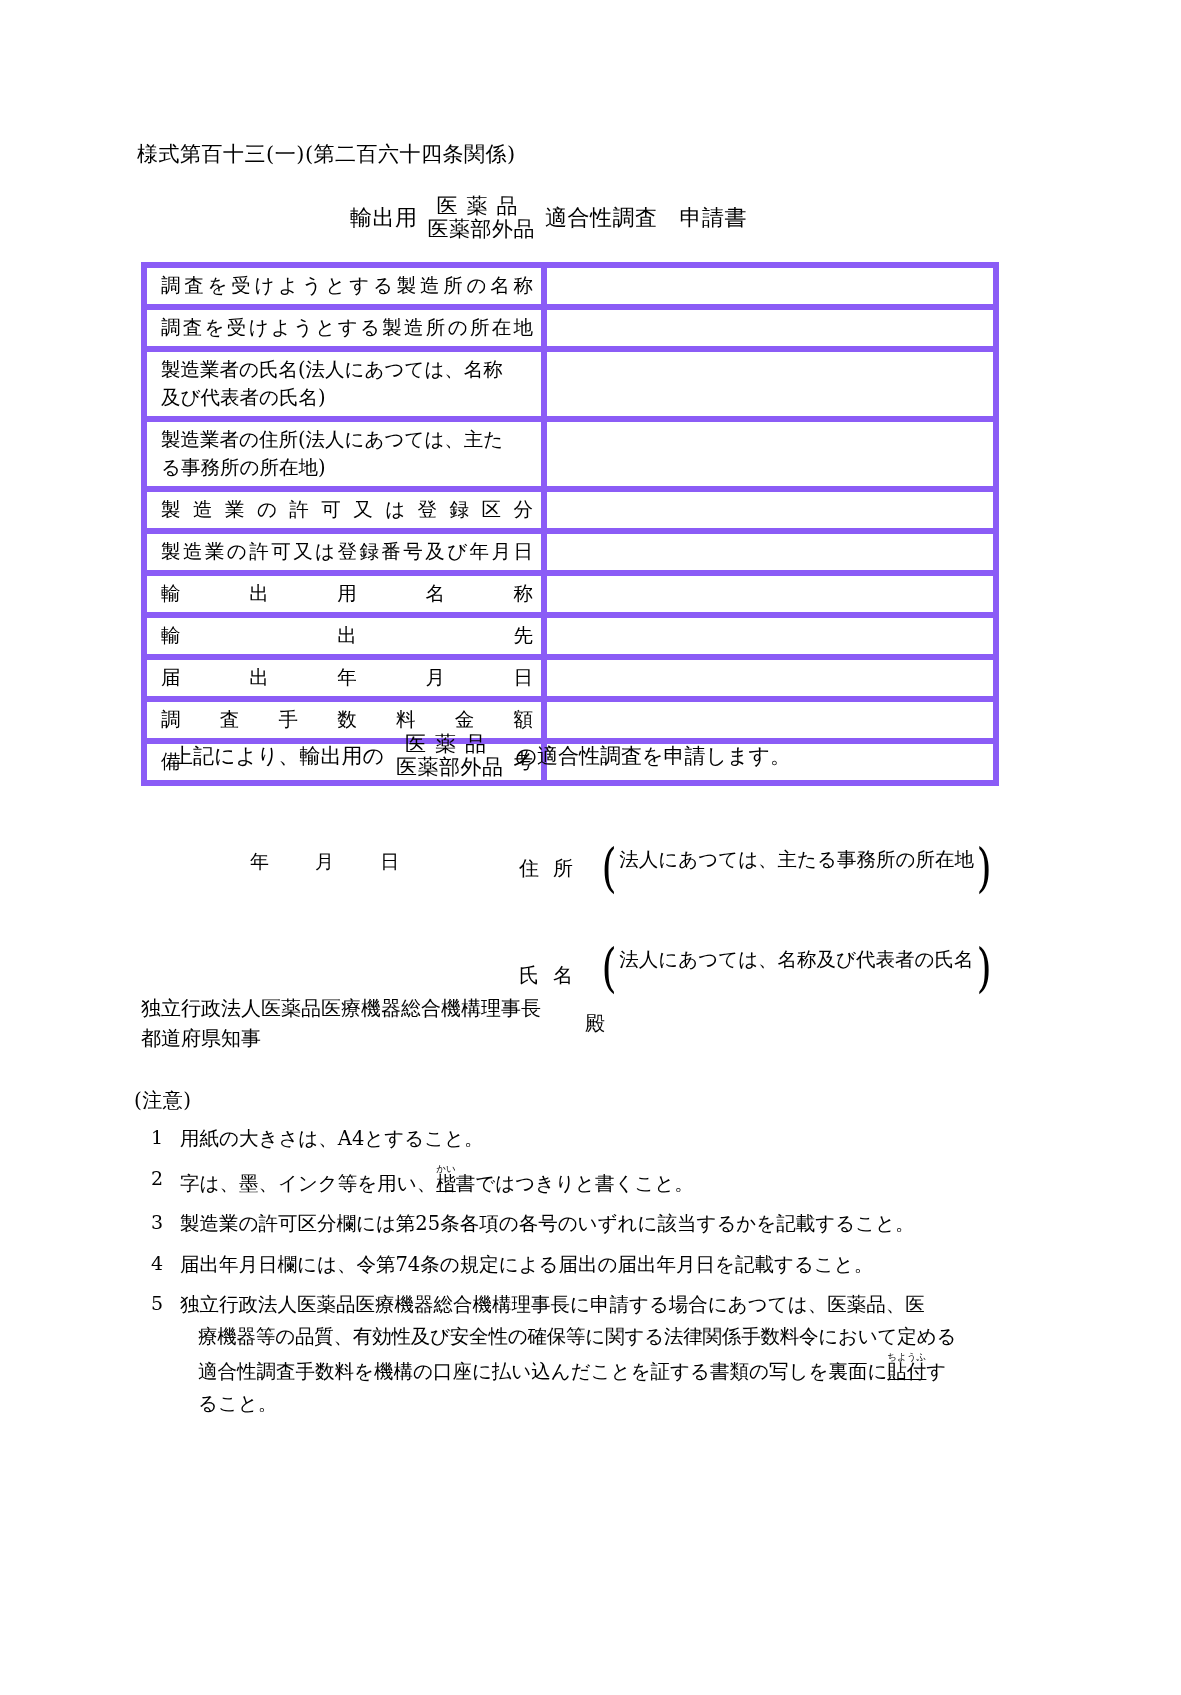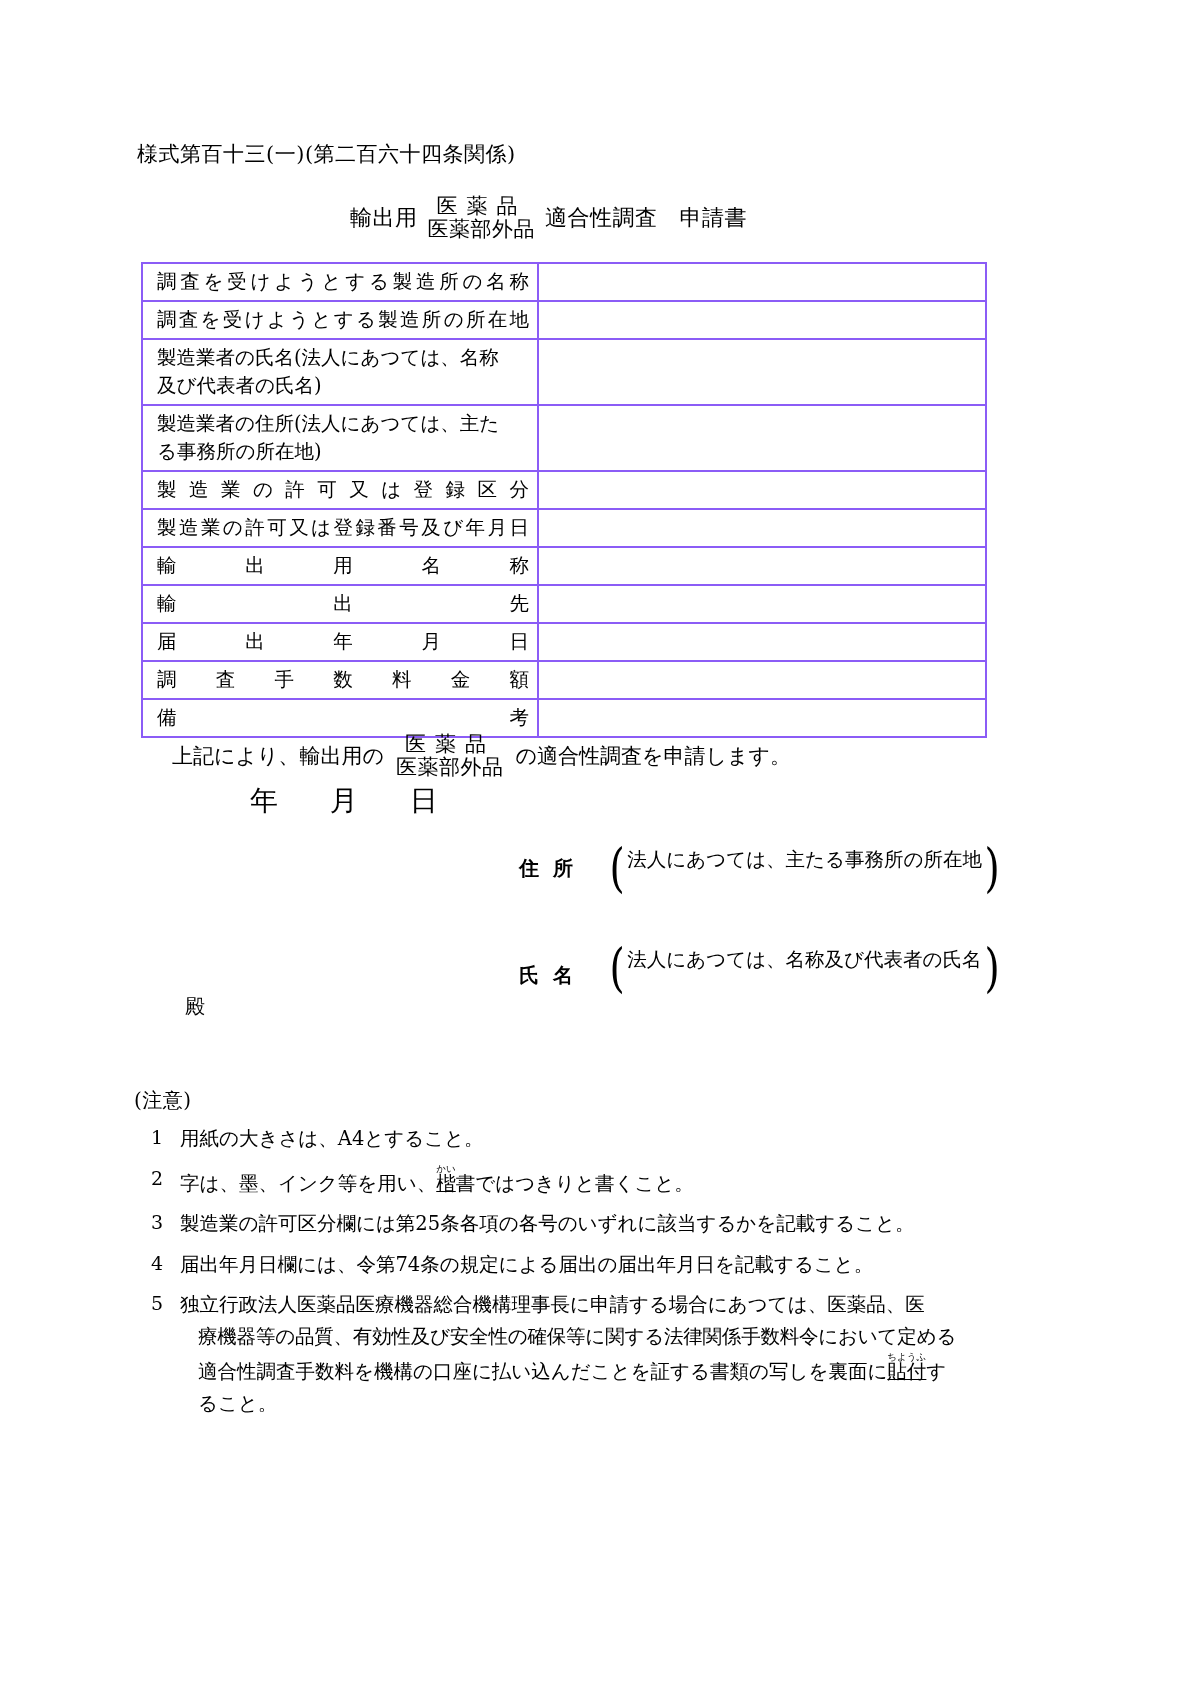--- a/index.html
+++ b/index.html
@@ -67,21 +67,21 @@
   
   .form-table {
     position: absolute;
     left: 141px;
     top: 262px;
     width: 820px;
     border-collapse: collapse;
     table-layout: fixed;
   }
   .form-table td {
-    border: 2px solid #8b5cf6;
+    border: 6px solid #8b5cf6;
     padding: 0;
     vertical-align: middle;
   }
   .form-table td.label {
     width: 372px;
     height: 30px;
     padding: 3px 8px 3px 14px;
     font-size: 19.5px;
     line-height: 1.42;
   }
@@ -110,41 +110,40 @@
     font-size: 21px;
     white-space: nowrap;
   }
   .declaration .stacked { margin: 0 12px; }
   .declaration .stacked .top { letter-spacing: 9px; padding-left: 9px; }
 
   
   .date-line {
     position: absolute;
     left: 250px;
-    top: 782px;
-    font-size: 28px;
+    top: 849px;
+    font-size: 19px;
     white-space: nowrap;
   }
   .date-line .gap { display: inline-block; width: 34px; }
 
   
   .sig-block {
     position: absolute;
     display: flex;
     align-items: center;
     font-size: 20px;
     white-space: nowrap;
   }
   .sig-address { left: 505px; top: 848px; }
   .sig-name    { left: 505px; top: 948px; align-items: flex-end; }
   .sig-label {
     letter-spacing: 14px;
     padding-left: 14px;
-    margin-right: 20px;
-    font-weight: bold;
+    margin-right: 12px;
   }
   .paren-group {
     display: flex;
     align-items: stretch;
   }
   .big-paren {
     display: flex;
     align-items: center;
     font-size: 52px;
     line-height: 0.78;
@@ -351,20 +350,24 @@
       <span class="big-paren">(</span>
       <span class="paren-lines">
         <span>法人にあつては、名</span>
         <span>称及び代表者の氏名</span>
       </span>
       <span class="big-paren">)</span>
     </span>
   </div>
 
   <div class="recipient">
+    <span class="recipient-names">
+      <span>独立行政法人医薬品医療機器総合機構理事長</span>
+      <span>都道府県知事</span>
+    </span>
     <span class="recipient-honorific">殿</span>
   </div>
 
   <div class="notes">
     <div class="notes-heading">(注意)</div>
 
     <div class="note-item">
       <span class="note-num">1</span>
       <span class="note-body">用紙の大きさは、A4とすること。</span>
     </div>

